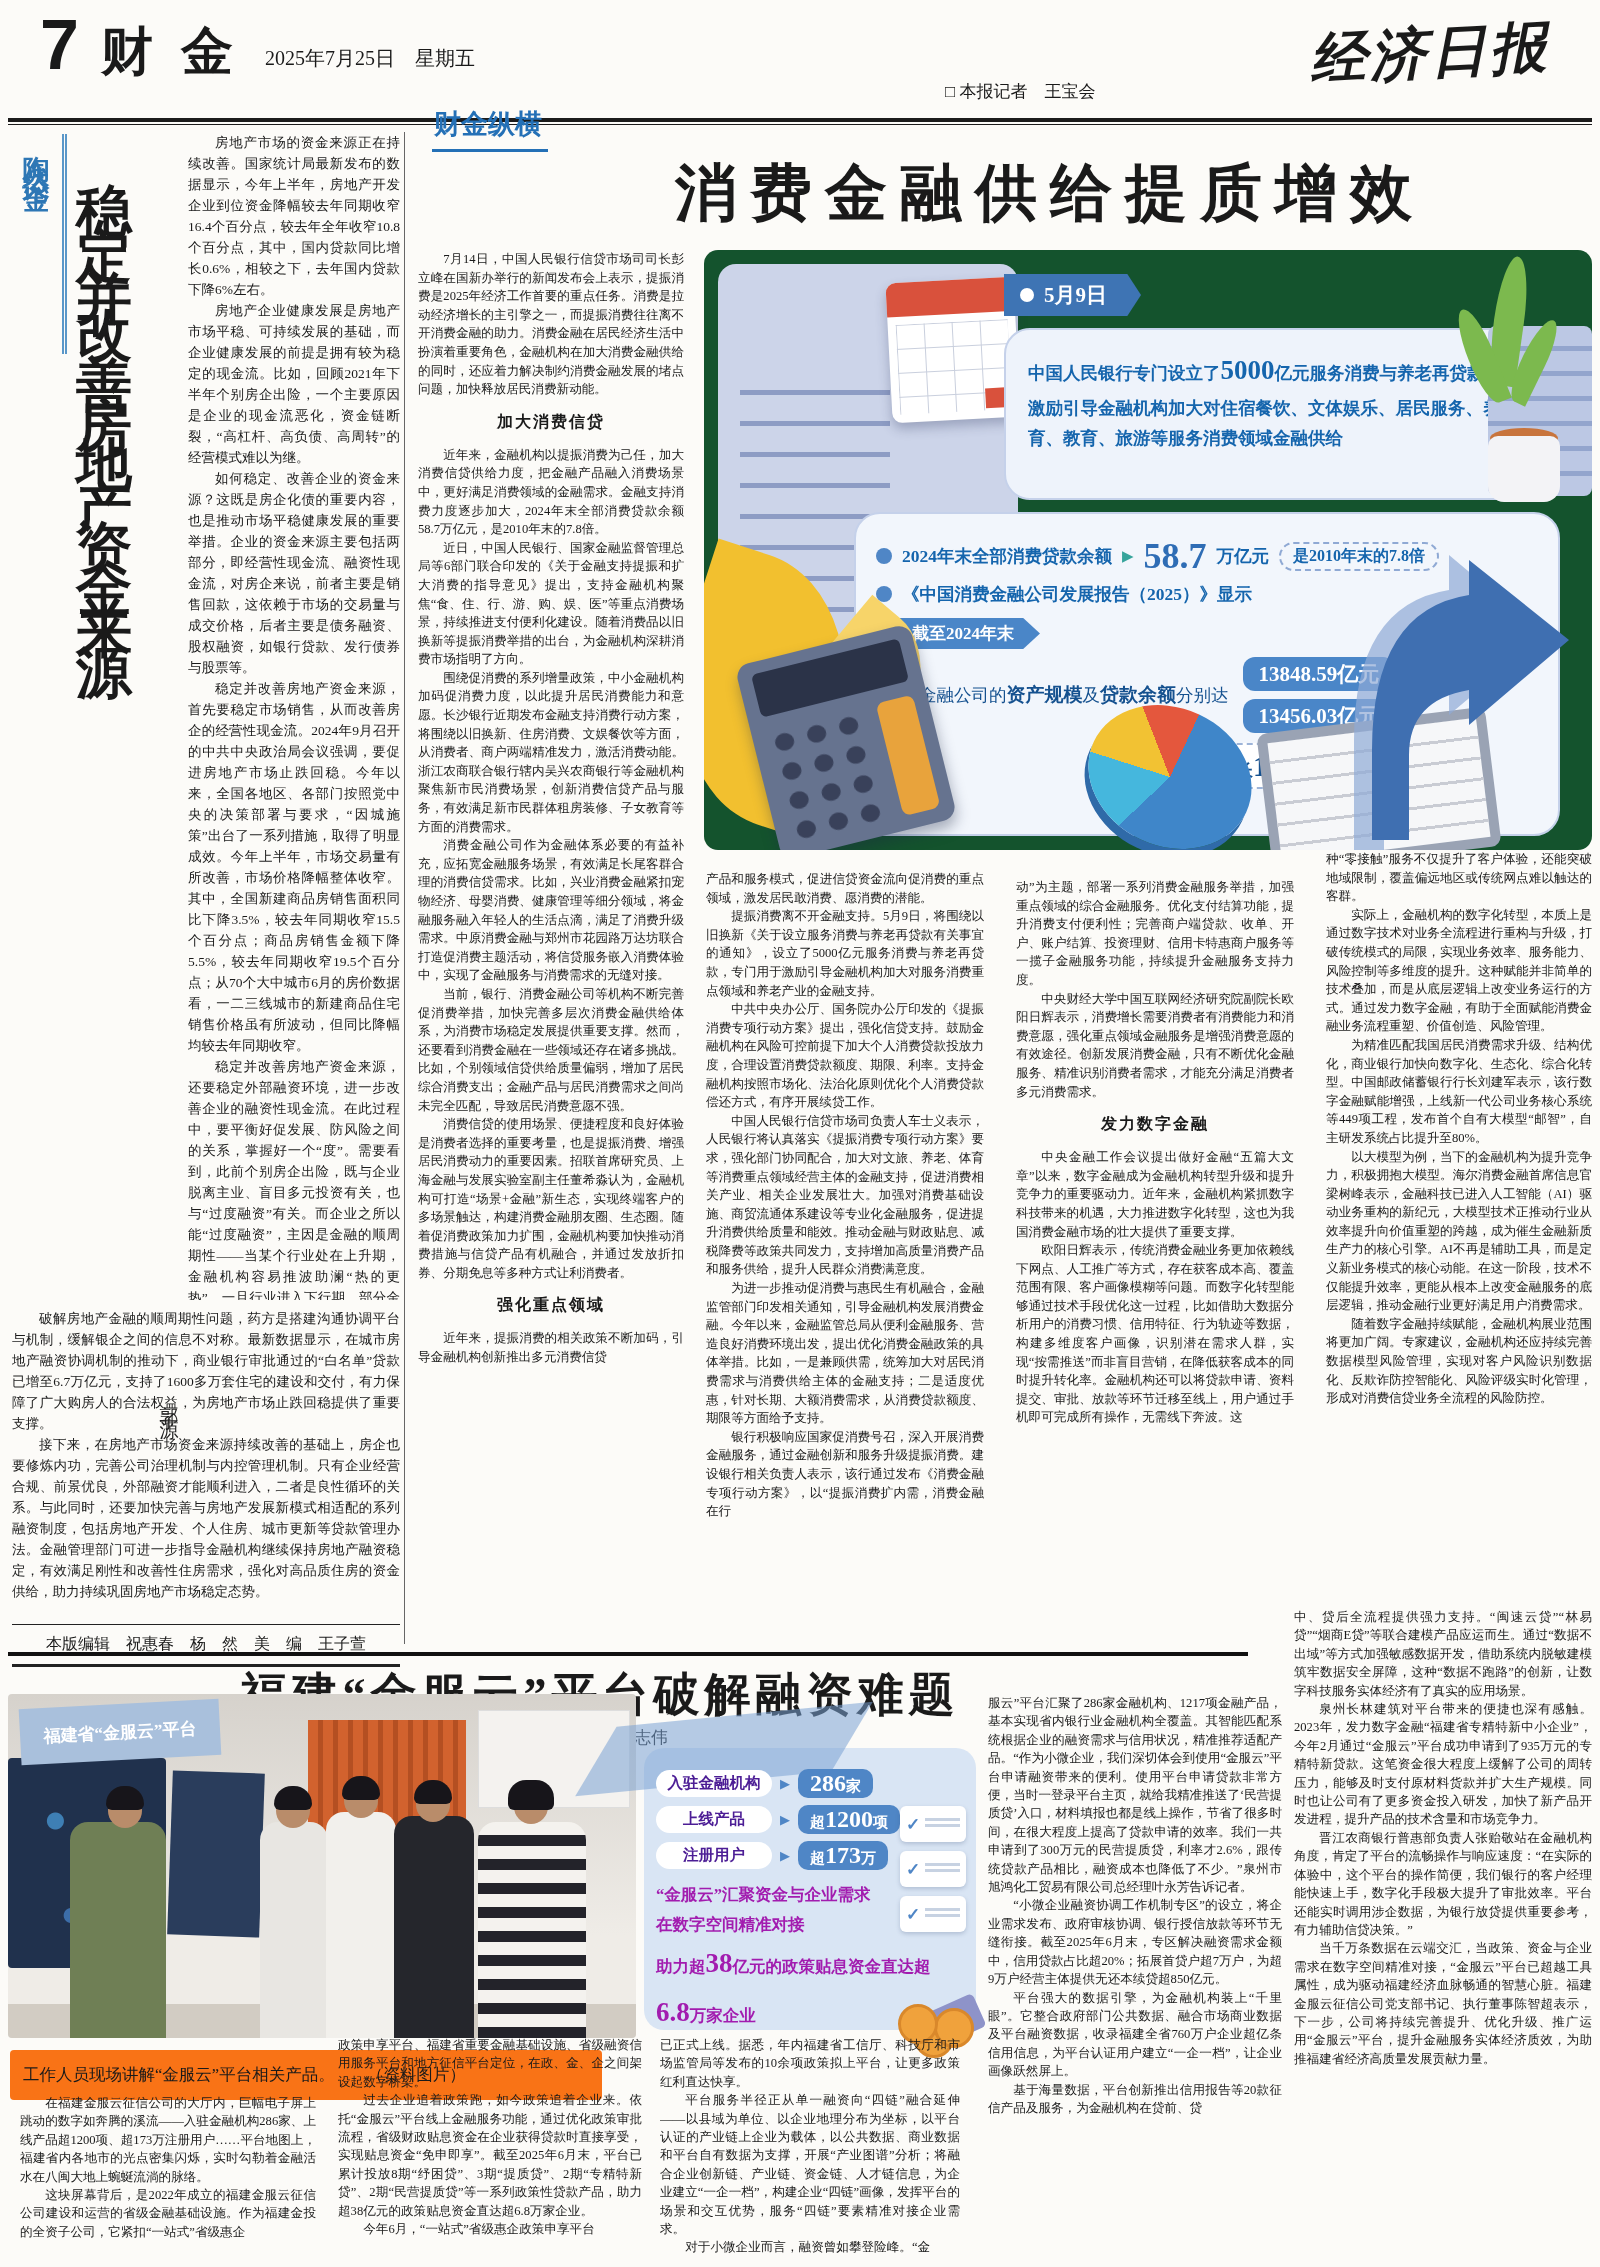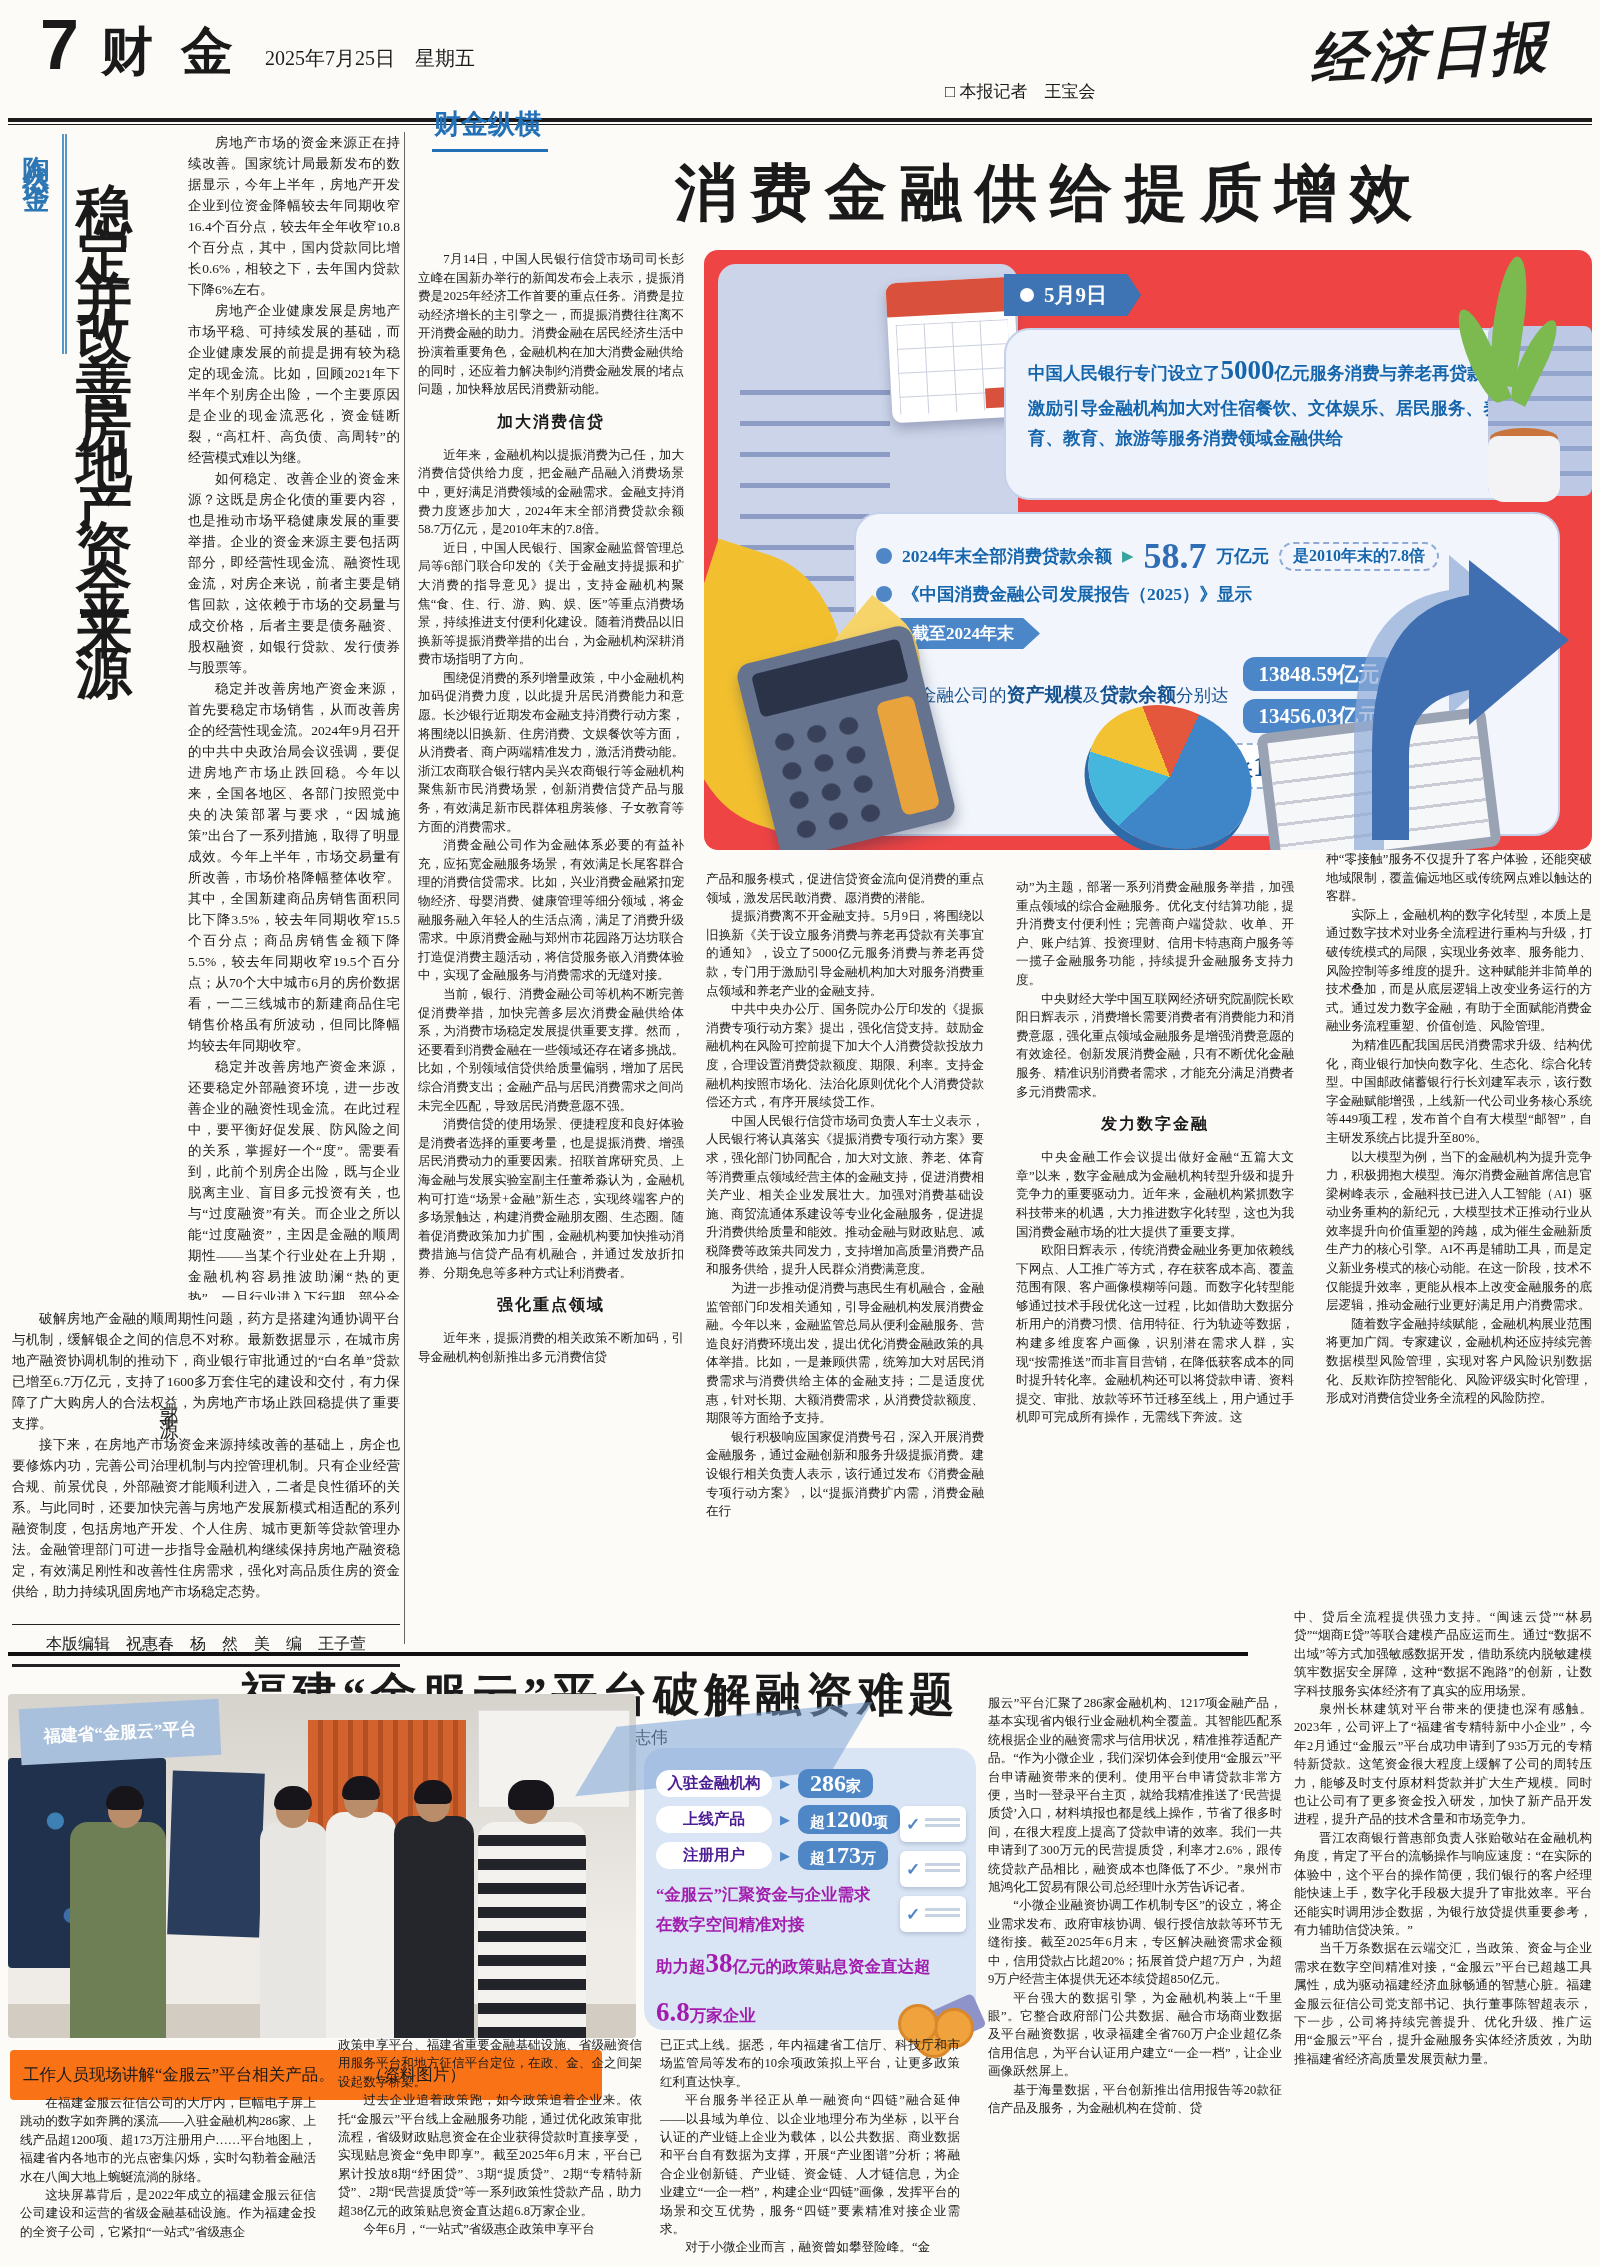--- a/index.html
+++ b/index.html
@@ -40,21 +40,21 @@
   .m-head{position:absolute;left:110px;right:20px;top:84px;text-align:center;font-size:62px;font-weight:900;
           letter-spacing:13px;line-height:1;}
   .mcol{position:absolute;overflow:hidden;}
   .mcol p{font-size:12.6px;line-height:18.6px;}
   .m-c1{left:0;top:172px;width:266px;height:1392px;}
   .m-c2{left:288px;top:792px;width:278px;height:772px;}
   .m-c3{left:598px;top:800px;width:278px;height:764px;}
   .m-c4{left:908px;top:772px;width:266px;height:792px;}
   .subhead{font-size:16px;font-weight:800;text-align:center;margin:13px 0;letter-spacing:2px;}
   
-  .info{position:absolute;left:286px;top:172px;width:888px;height:600px;background:#ef4444;border-radius:14px;overflow:hidden;}
+  .info{position:absolute;left:286px;top:172px;width:888px;height:600px;background:#14532d;border-radius:14px;overflow:hidden;}
   .scroll{position:absolute;left:14px;top:14px;width:300px;height:430px;background:#ccd4e9;border-radius:18px;}
   .scroll-lines{position:absolute;left:22px;top:100px;width:150px;height:300px;
       background:repeating-linear-gradient(180deg,transparent 0 26px,#8d9cc4 26px 31px);}
   .cal{position:absolute;left:185px;top:30px;width:128px;height:140px;background:#fff;border-radius:10px;
        box-shadow:0 6px 12px rgba(40,50,90,.3);transform:rotate(-3deg);}
   .cal-top{height:34px;background:#d9513c;border-radius:10px 10px 0 0;}
   .cal-body{position:absolute;left:8px;top:42px;right:8px;bottom:8px;
       background:linear-gradient(#c9cfdd 1px,transparent 1px),linear-gradient(90deg,#c9cfdd 1px,transparent 1px);
       background-size:28px 24px;}
   .cal-mark{position:absolute;right:10px;bottom:10px;width:24px;height:20px;background:#d9513c;}
@@ -404,19 +404,19 @@
       <p class="t">对于小微企业而言，融资曾如攀登险峰。“金</p>
     </div>
     <div class="bcol b-c4">
       <p class="t nc">服云”平台汇聚了286家金融机构、1217项金融产品，基本实现省内银行业金融机构全覆盖。其智能匹配系统根据企业的融资需求与信用状况，精准推荐适配产品。“作为小微企业，我们深切体会到使用“金服云”平台申请融资带来的便利。使用平台申请贷款非常方便，当时一登录平台主页，就给我精准推送了‘民营提质贷’入口，材料填报也都是线上操作，节省了很多时间，在很大程度上提高了贷款申请的效率。我们一共申请到了300万元的民营提质贷，利率才2.6%，跟传统贷款产品相比，融资成本也降低了不少。”泉州市旭鸿化工贸易有限公司总经理叶永芳告诉记者。</p>
       <p class="t">“小微企业融资协调工作机制专区”的设立，将企业需求发布、政府审核协调、银行授信放款等环节无缝衔接。截至2025年6月末，专区解决融资需求金额中，信用贷款占比超20%；拓展首贷户超7万户，为超9万户经营主体提供无还本续贷超850亿元。</p>
       <p class="t">平台强大的数据引擎，为金融机构装上“千里眼”。它整合政府部门公共数据、融合市场商业数据及平台融资数据，收录福建全省760万户企业超亿条信用信息，为平台认证用户建立“一企一档”，让企业画像跃然屏上。</p>
       <p class="t">基于海量数据，平台创新推出信用报告等20款征信产品及服务，为金融机构在贷前、贷</p>
     </div>
     <div class="bcol b-c5">
       <p class="t nc">中、贷后全流程提供强力支持。“闽速云贷”“林易贷”“烟商E贷”等联合建模产品应运而生。通过“数据不出域”等方式加强敏感数据开发，借助系统内脱敏建模筑牢数据安全屏障，这种“数据不跑路”的创新，让数字科技服务实体经济有了真实的应用场景。</p>
-      <p class="t">泉州长林建筑对平台带来的便捷也深有感触。2023年，公司评上了“福建省专精特新中小企业”，今年2月通过“金服云”平台成功申请到了935万元的专精特新贷款。这笔资金很大程度上缓解了公司的周转压力，能够及时支付原材料货款并扩大生产规模。同时也让公司有了更多资金投入研发，加快了新产品开发进程，提升产品的技术含量和市场竞争力。</p>
+      <p class="t">泉州长林建筑对平台带来的便捷也深有感触。2023年，发力数字金融“福建省专精特新中小企业”，今年2月通过“金服云”平台成功申请到了935万元的专精特新贷款。这笔资金很大程度上缓解了公司的周转压力，能够及时支付原材料货款并扩大生产规模。同时也让公司有了更多资金投入研发，加快了新产品开发进程，提升产品的技术含量和市场竞争力。</p>
       <p class="t">晋江农商银行普惠部负责人张贻敬站在金融机构角度，肯定了平台的流畅操作与响应速度：“在实际的体验中，这个平台的操作简便，我们银行的客户经理能快速上手，数字化手段极大提升了审批效率。平台还能实时调用涉企数据，为银行放贷提供重要参考，有力辅助信贷决策。”</p>
       <p class="t">当千万条数据在云端交汇，当政策、资金与企业需求在数字空间精准对接，“金服云”平台已超越工具属性，成为驱动福建经济血脉畅通的智慧心脏。福建金服云征信公司党支部书记、执行董事陈智超表示，下一步，公司将持续完善提升、优化升级、推广运用“金服云”平台，提升金融服务实体经济质效，为助推福建省经济高质量发展贡献力量。</p>
     </div>
   </div>
 
 </div>
 
 </body></html>

